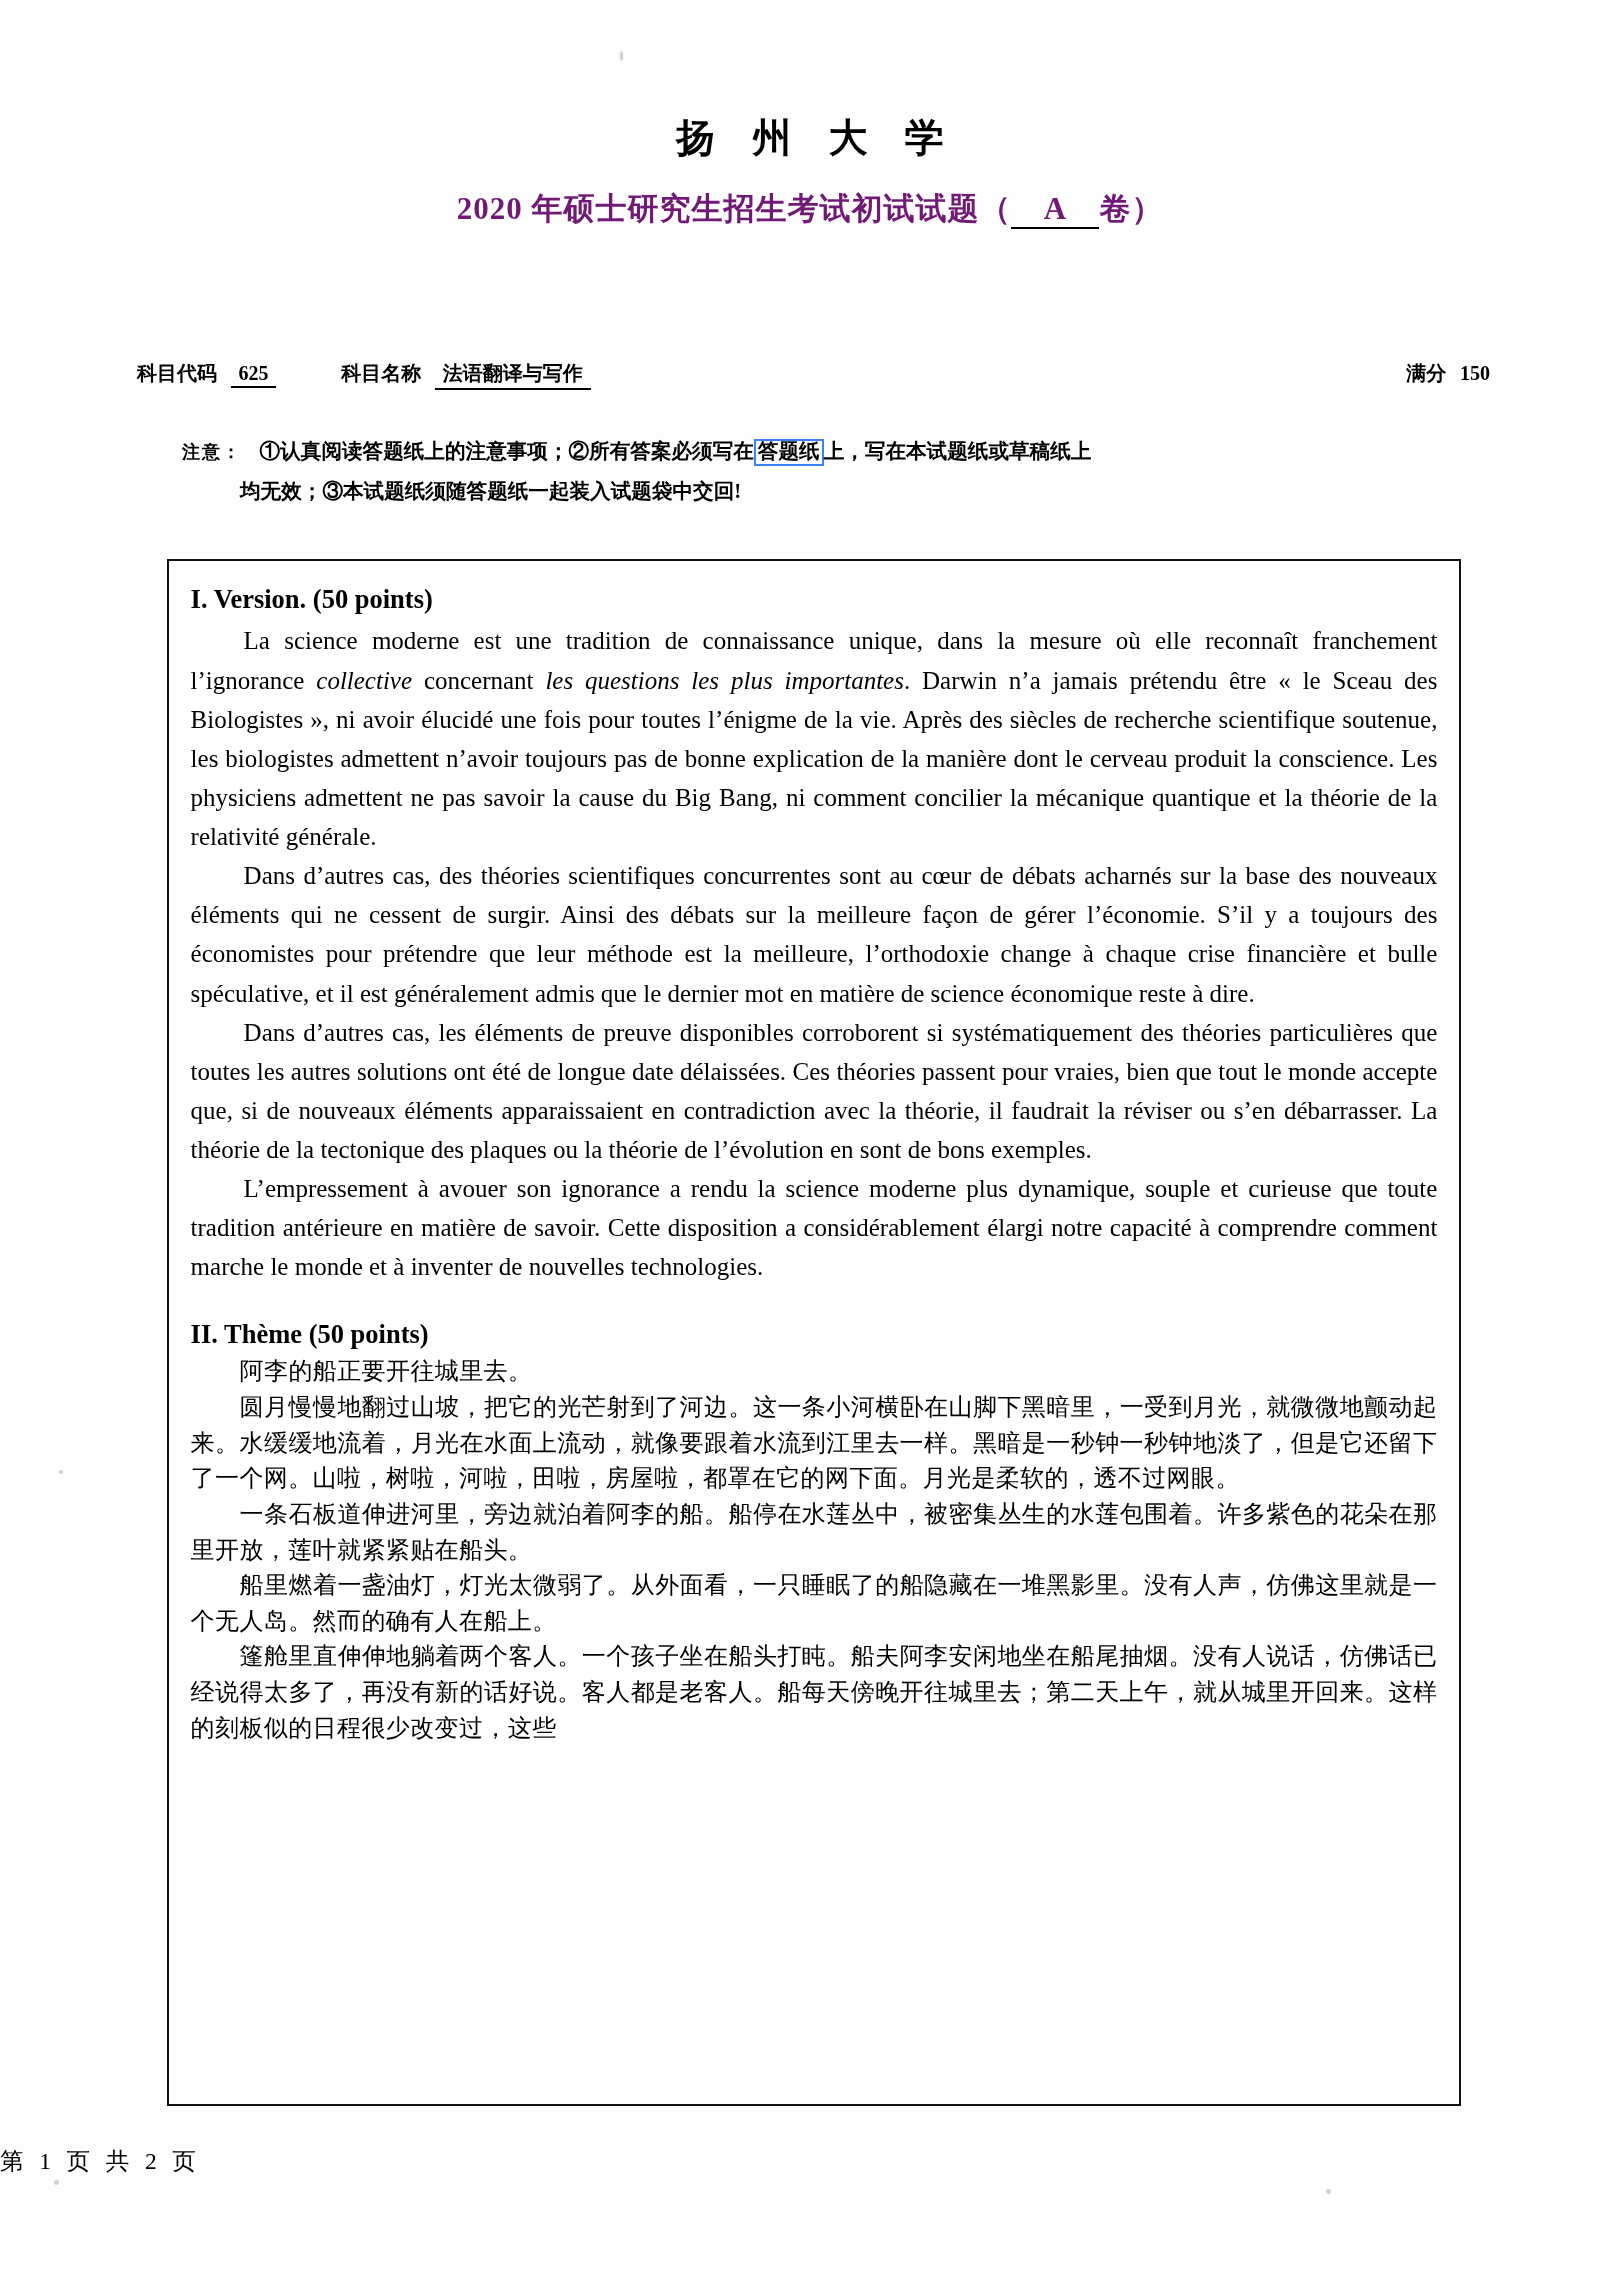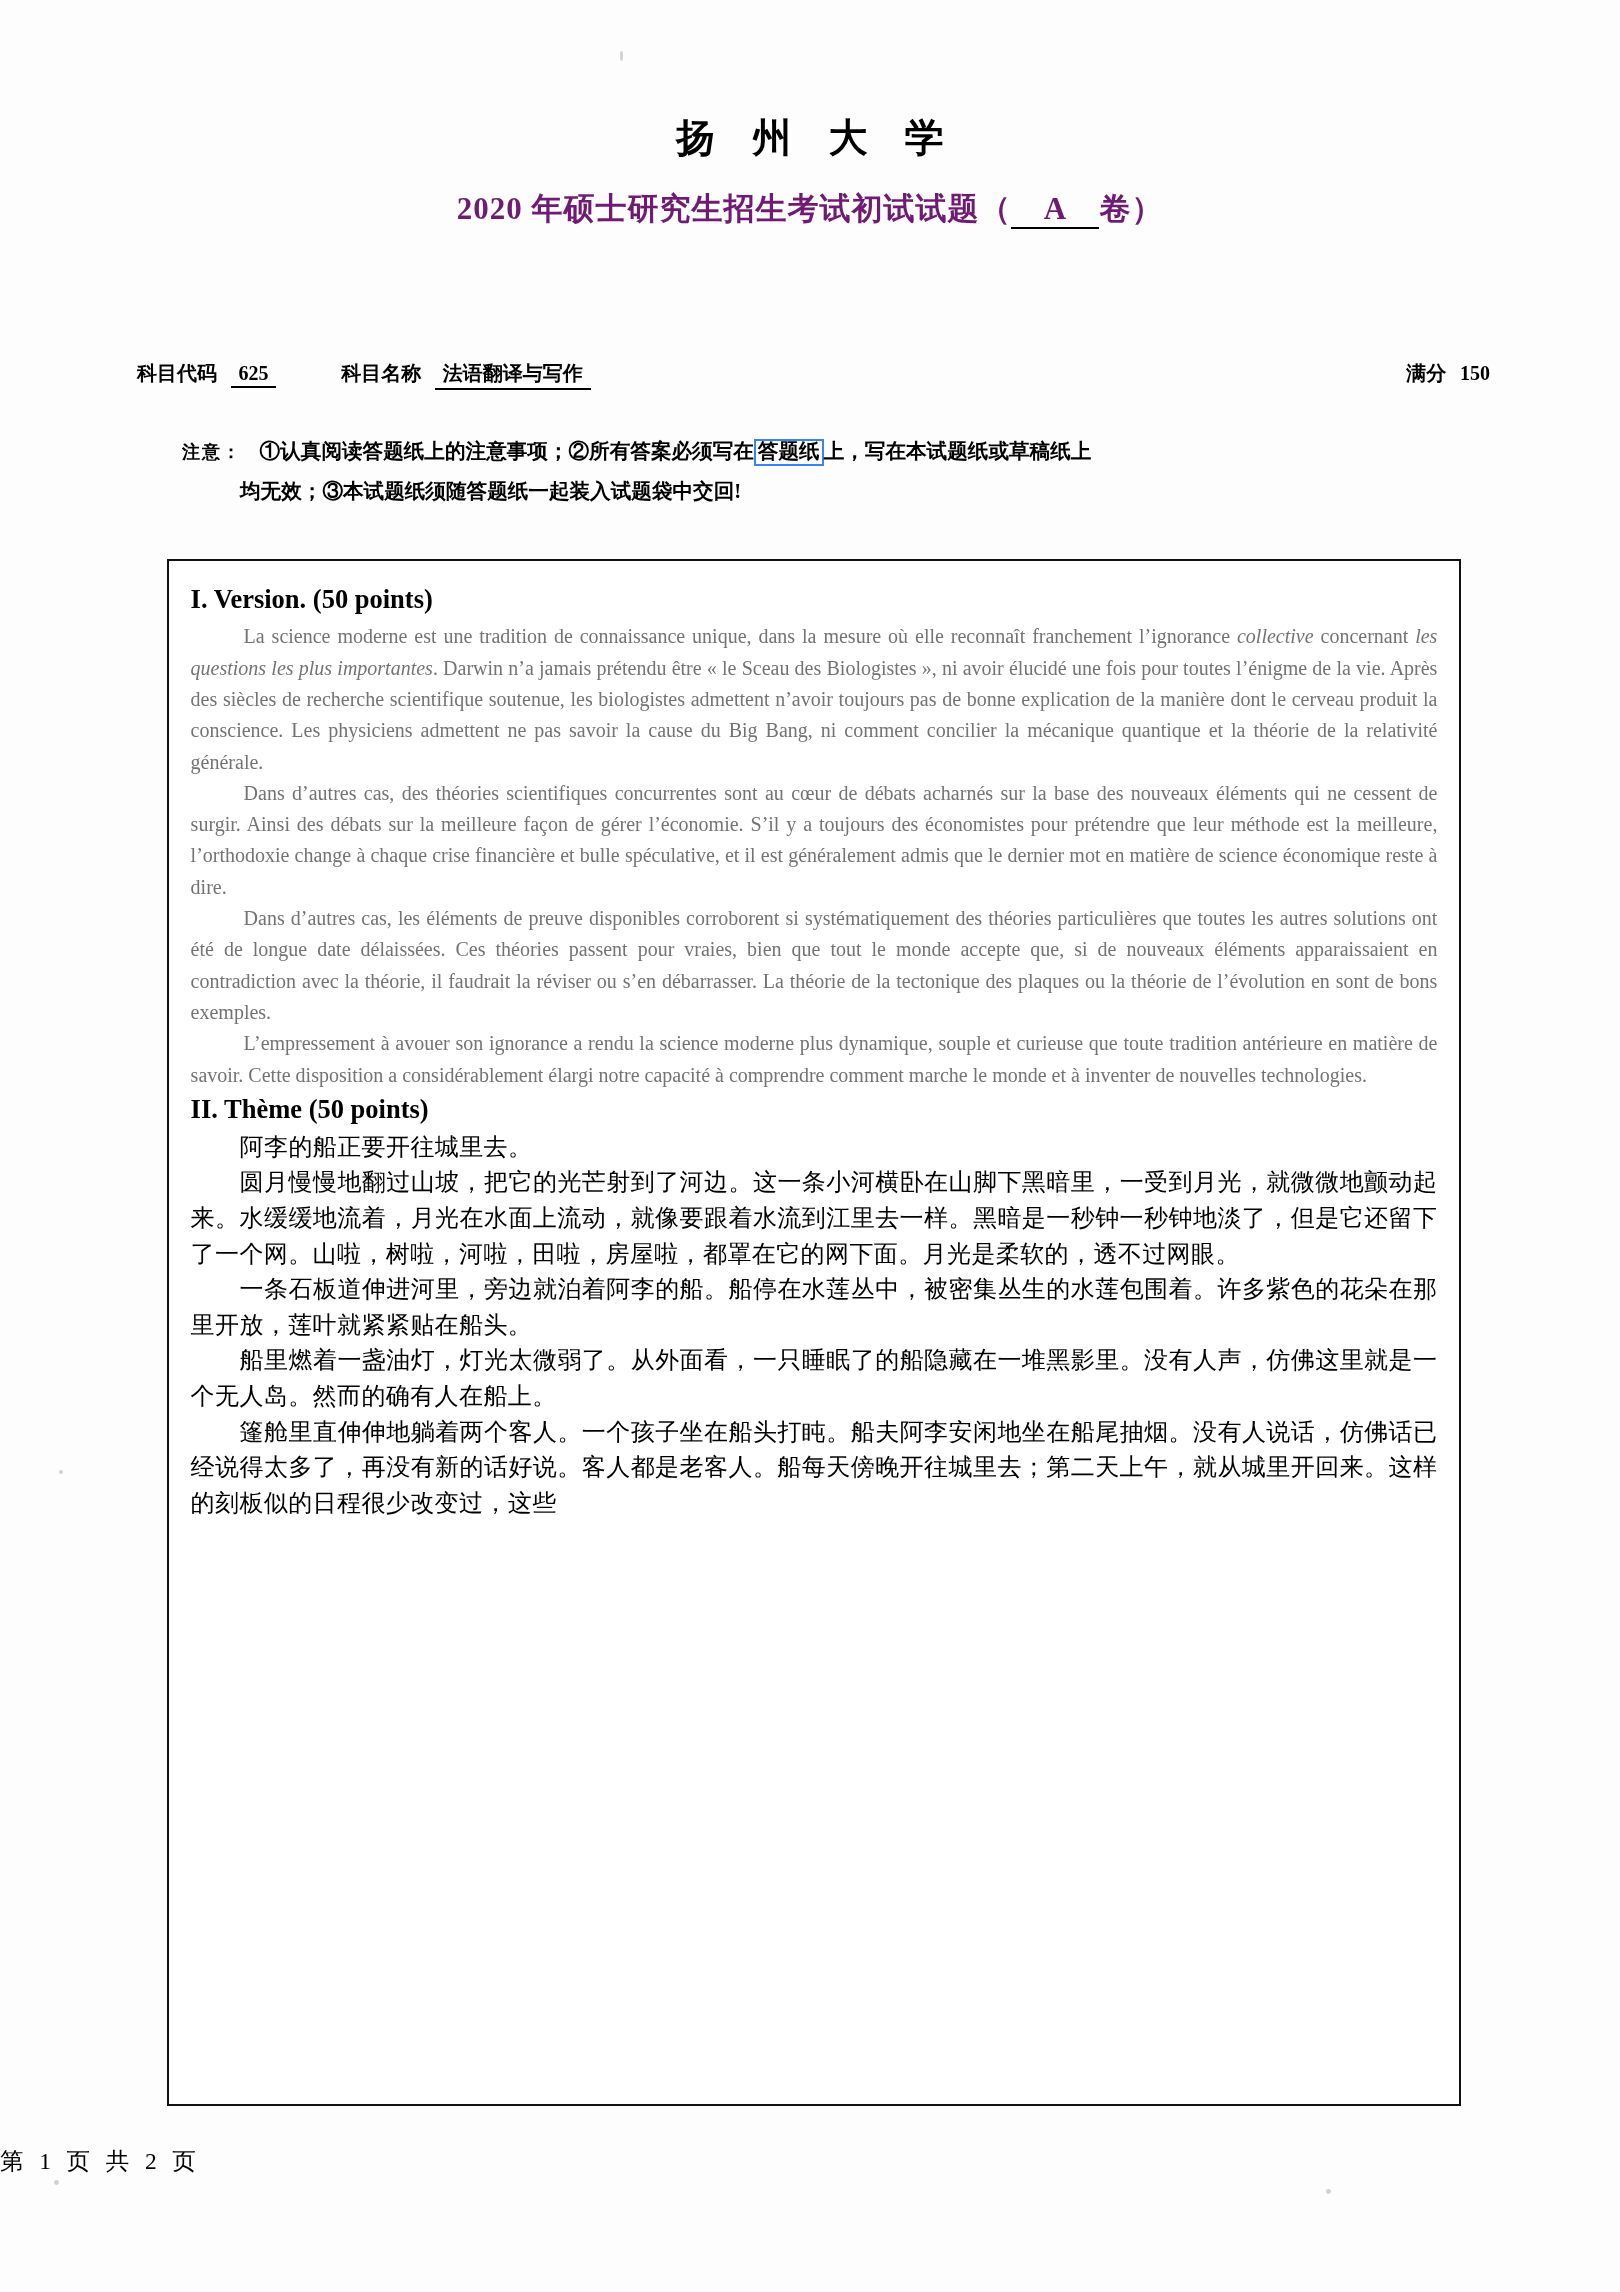--- a/index.html
+++ b/index.html
@@ -127,31 +127,31 @@
     background: #fff;
   }
 
   .section-head {
     font-family: "Liberation Serif", "DejaVu Serif", serif;
     font-weight: bold;
     font-size: 26.5px;
     color: #000;
     margin: 5.9px 0 5.9px 0;
   }
-  .section-head.second { margin-top: 3px; margin-bottom: 3.9px; }
+  .section-head.second { margin-top: 32px; margin-bottom: 3.9px; }
 
   .fr-par {
     font-family: "Liberation Serif", "DejaVu Serif", serif;
-    font-size: 20px;
+    font-size: 25px;
     line-height: 1.565;
     text-align: justify;
     text-justify: inter-word;
     text-indent: 53px;
     margin: 0;
-    color: #737373;
+    color: #000000;
     hyphens: none;
   }
   .fr-par em { font-style: italic; }
 
   .cn-par {
     font-family: "Liberation Sans", "DejaVu Sans", sans-serif;
     font-size: 24px;
     line-height: 1.485;
     text-align: justify;
     text-indent: 49px;

